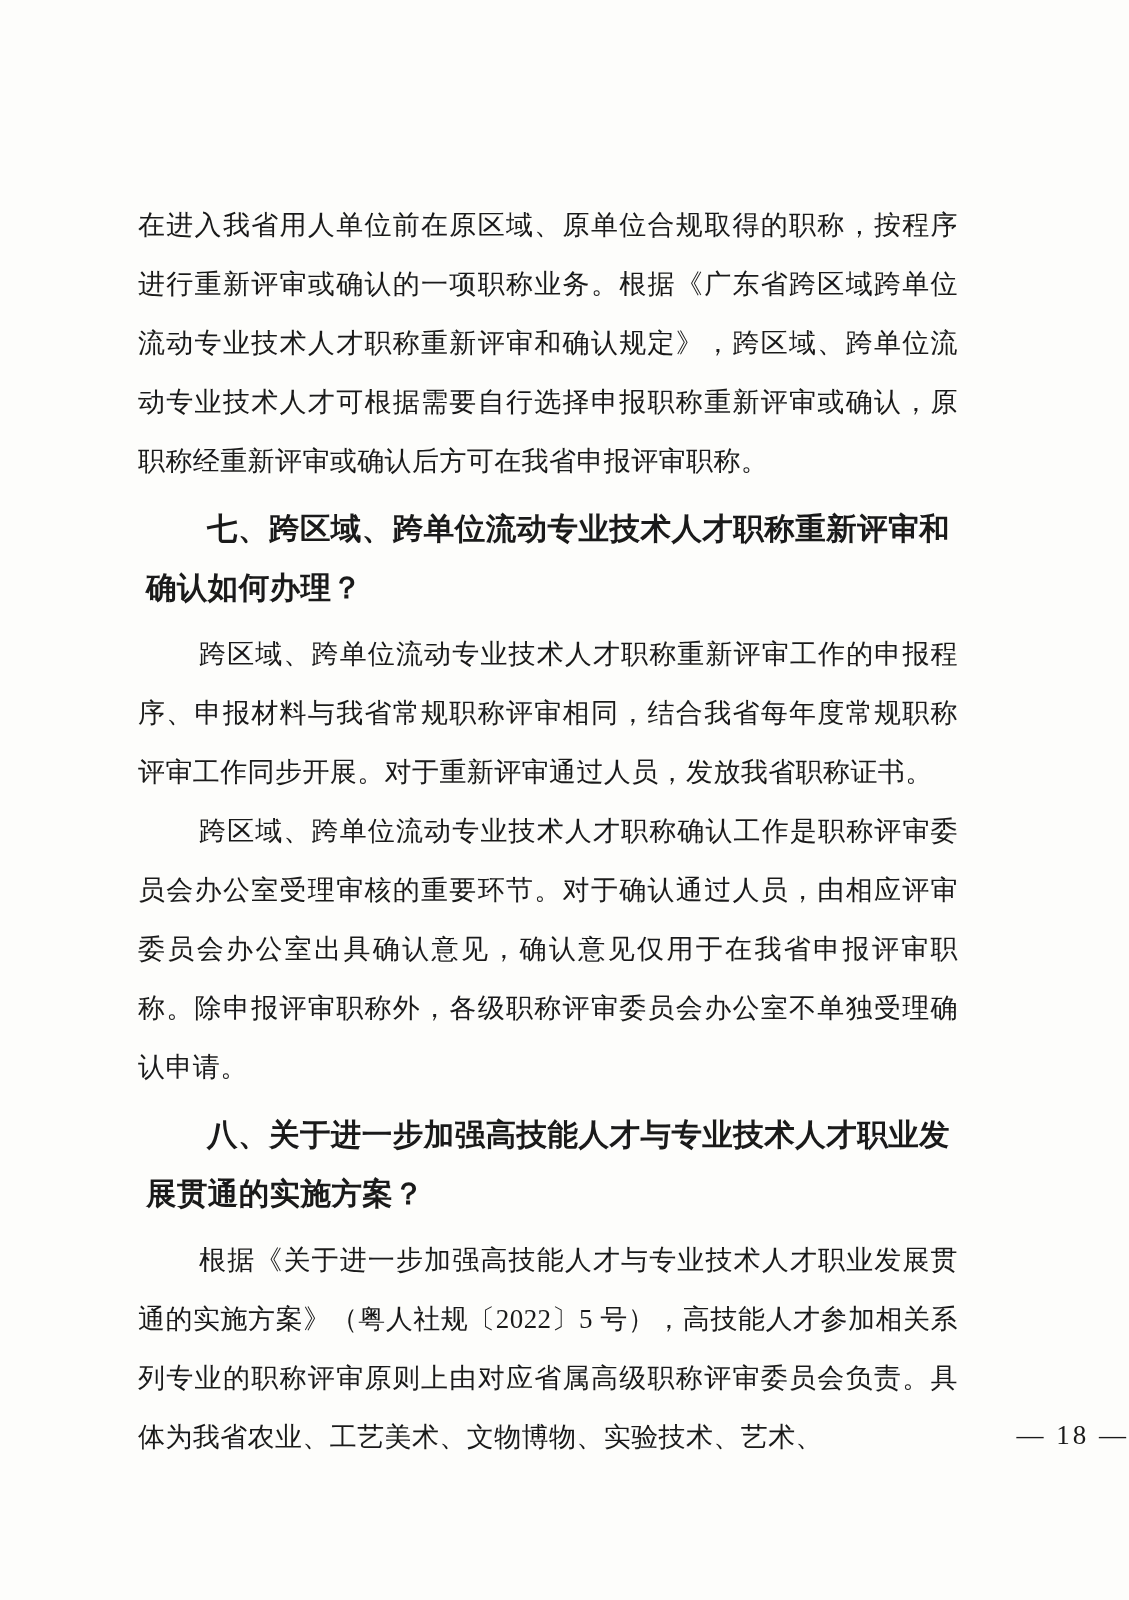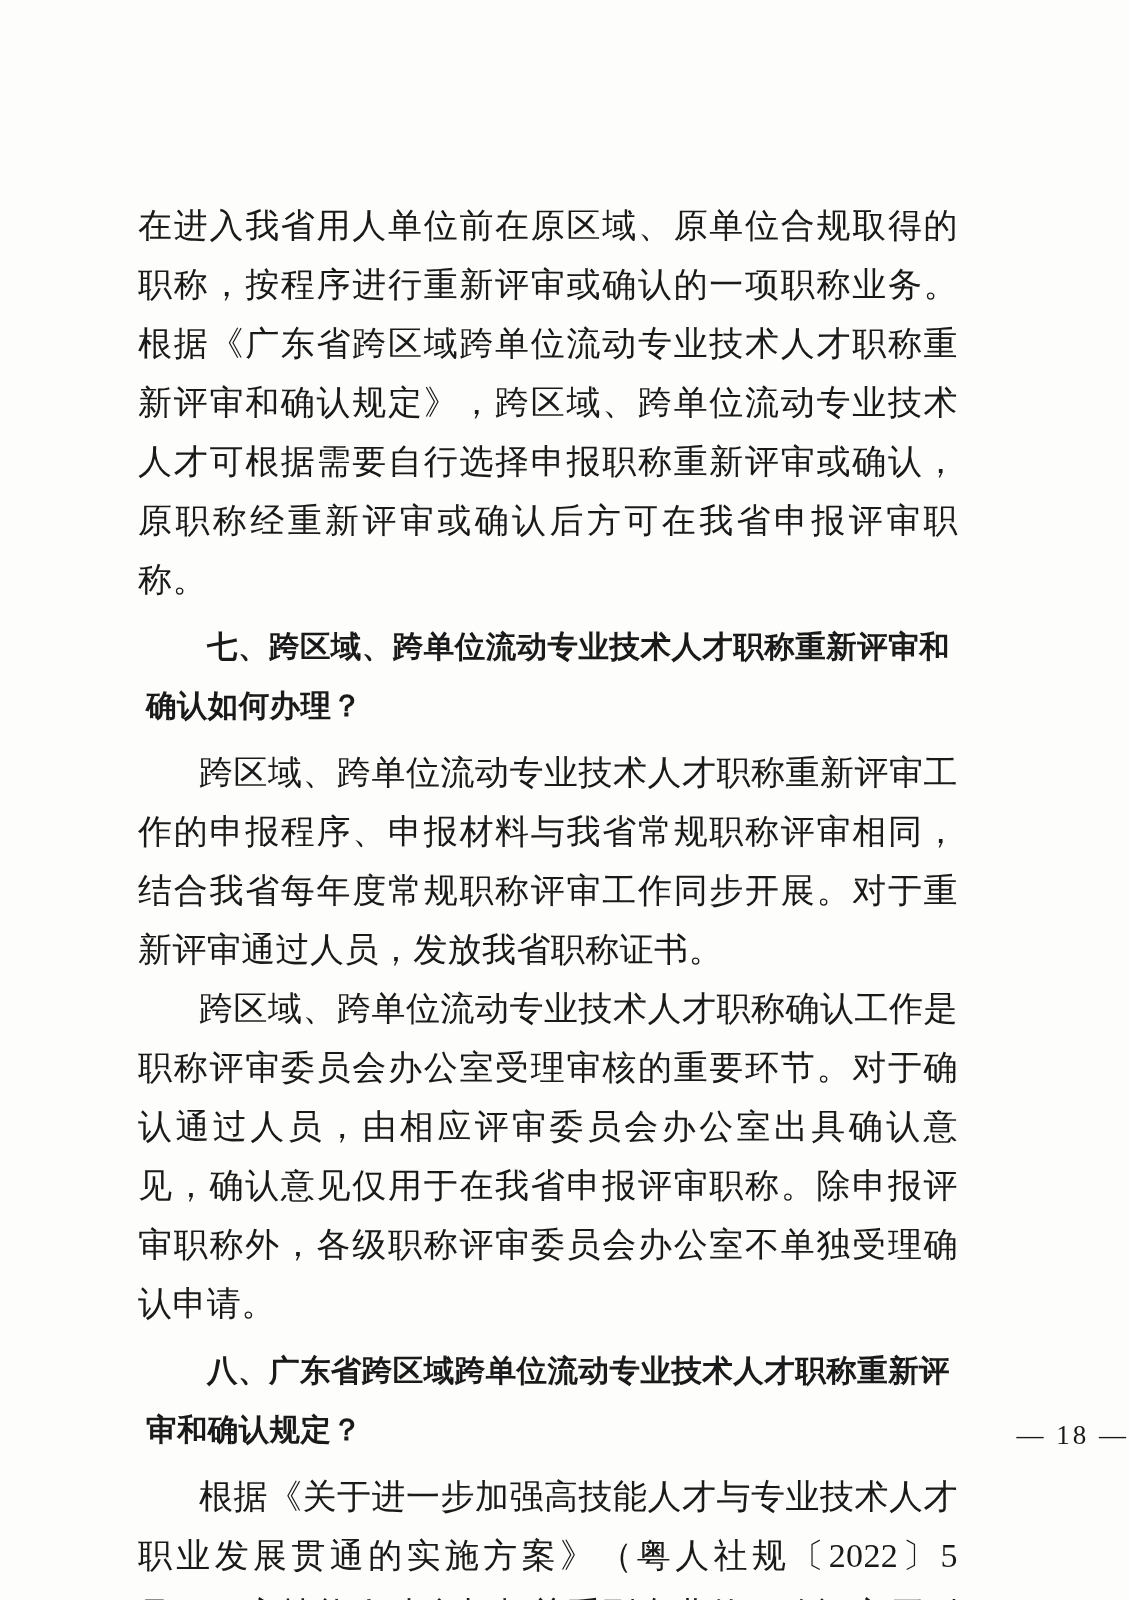--- a/index.html
+++ b/index.html
@@ -24,21 +24,21 @@
     background: #fdfdfb;
   }
   .content {
     position: absolute;
     left: 138px;
     top: 196px;
     width: 820px;
   }
   p {
     margin: 0;
-    font-size: 34px;
+    font-size: 27px;
     line-height: 59px;
     text-align: justify;
     text-justify: inter-ideograph;
     letter-spacing: 0.4px;
   }
   p.body-para {
     text-indent: 61px;
   }
   p.cont-para {
     text-indent: 0;
@@ -67,17 +67,17 @@
 </style>
 </head>
 <body>
 
 <div class="page">
   <div class="content">
     <p class="body-para cont-para">在进入我省用人单位前在原区域、原单位合规取得的职称，按程序进行重新评审或确认的一项职称业务。根据《广东省跨区域跨单位流动专业技术人才职称重新评审和确认规定》，跨区域、跨单位流动专业技术人才可根据需要自行选择申报职称重新评审或确认，原职称经重新评审或确认后方可在我省申报评审职称。</p>
     <h2 class="heading">七、跨区域、跨单位流动专业技术人才职称重新评审和确认如何办理？</h2>
     <p class="body-para">跨区域、跨单位流动专业技术人才职称重新评审工作的申报程序、申报材料与我省常规职称评审相同，结合我省每年度常规职称评审工作同步开展。对于重新评审通过人员，发放我省职称证书。</p>
     <p class="body-para">跨区域、跨单位流动专业技术人才职称确认工作是职称评审委员会办公室受理审核的重要环节。对于确认通过人员，由相应评审委员会办公室出具确认意见，确认意见仅用于在我省申报评审职称。除申报评审职称外，各级职称评审委员会办公室不单独受理确认申请。</p>
-    <h2 class="heading">八、广东省跨区域跨单位流动专业技术人才职称重新评审和确认规定？</h2>
+    <h2 class="heading">八、关于进一步加强高技能人才与专业技术人才职业发展贯通的实施方案？</h2>
     <p class="body-para">根据《关于进一步加强高技能人才与专业技术人才职业发展贯通的实施方案》（粤人社规〔2022〕5 号），高技能人才参加相关系列专业的职称评审原则上由对应省属高级职称评审委员会负责。具体为我省农业、工艺美术、文物博物、实验技术、艺术、</p>
   </div>
   <div class="footer">— 18 —</div>
 </div>
 
 </body></html>

